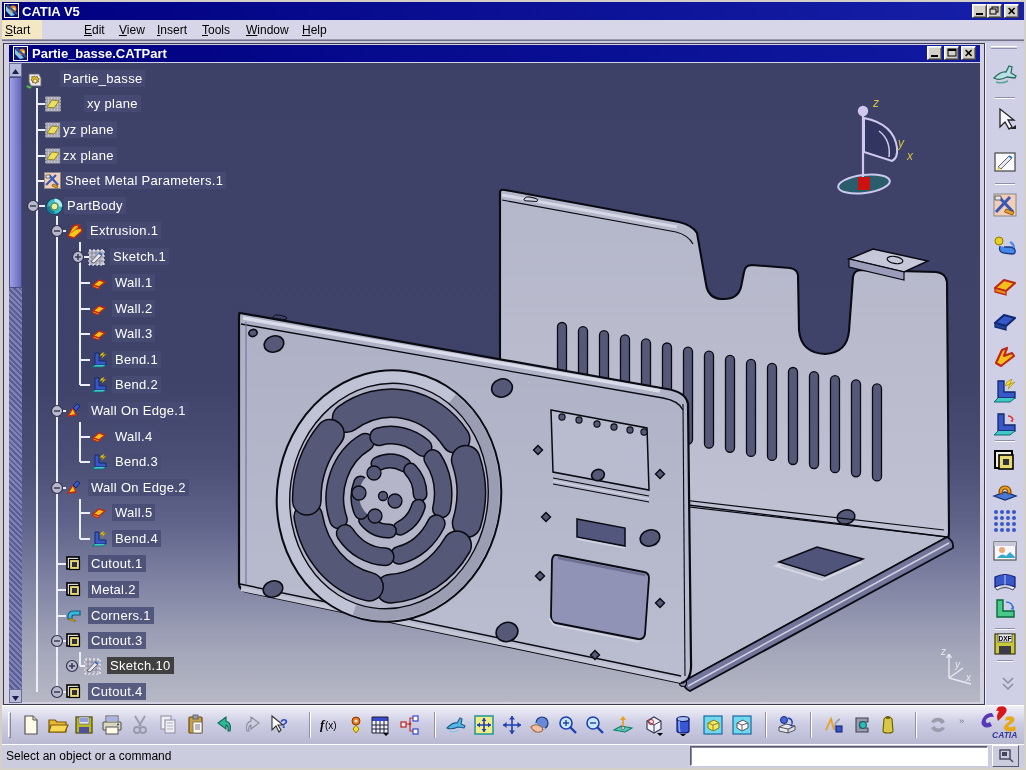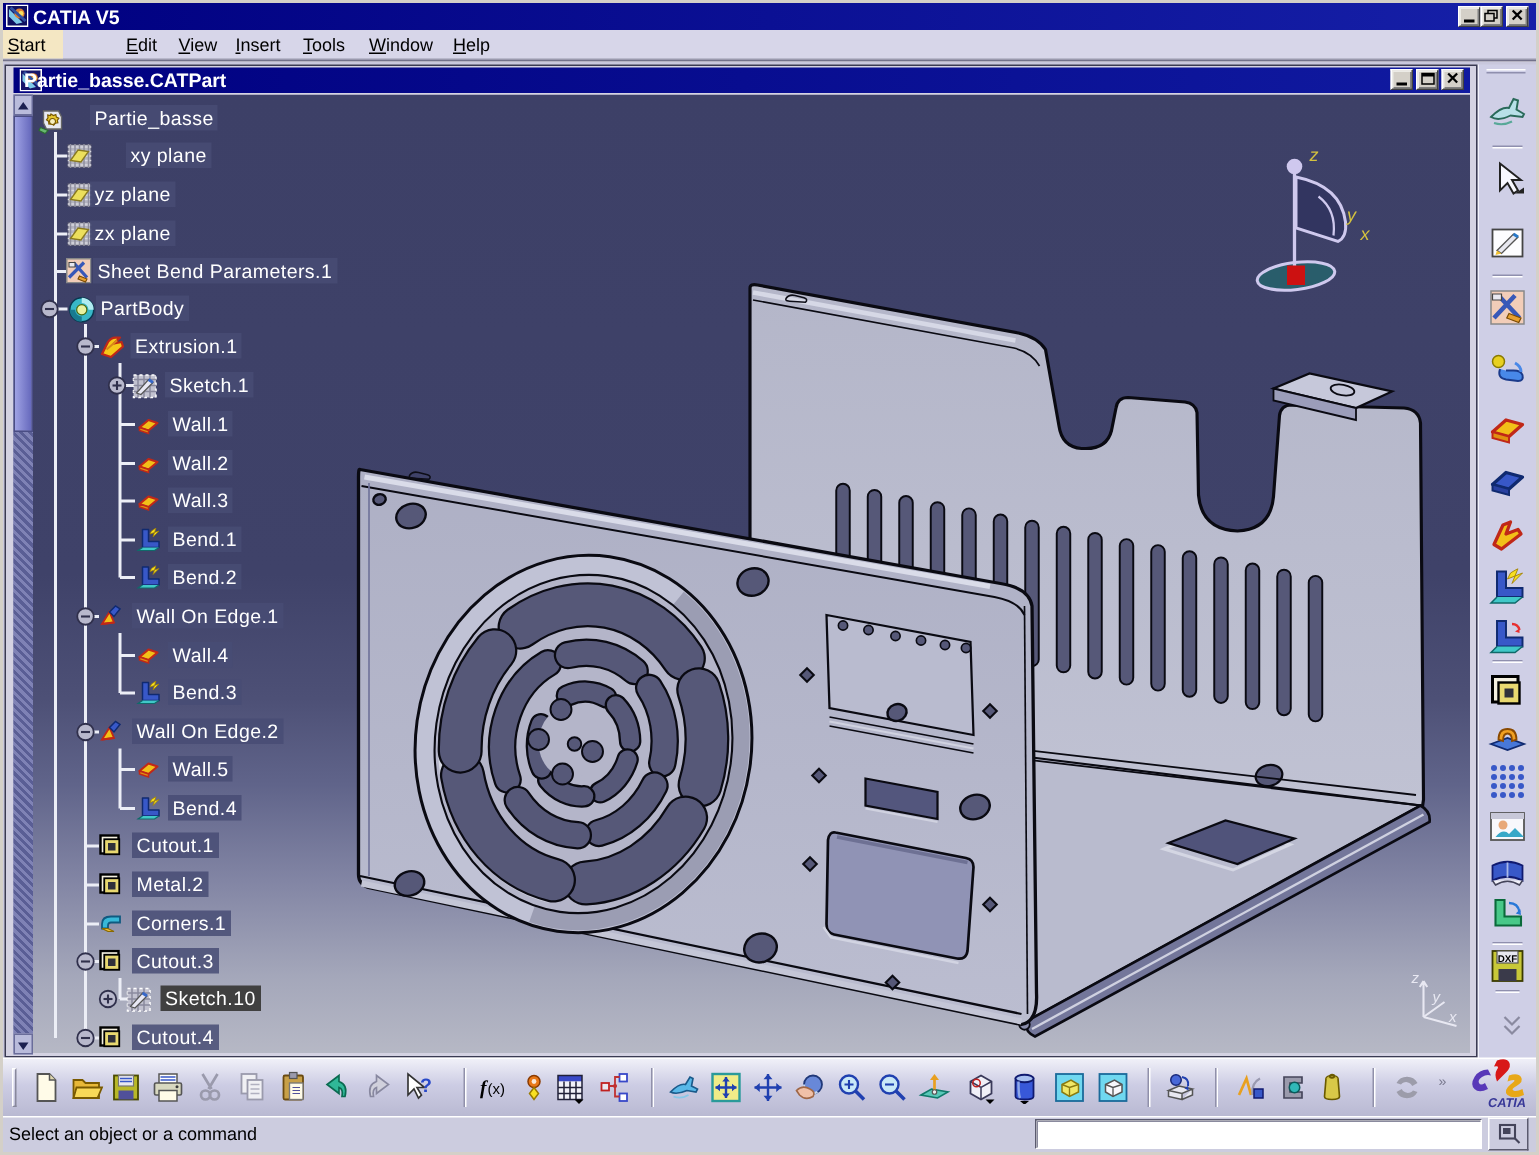--- a/index.html
+++ b/index.html
@@ -47,21 +47,21 @@
 <div class="abs" style="left:3px;top:43px;width:982px;height:662px;background:#d4d2e2;border:1px solid #3a3a52;"></div>
 <div class="abs" style="left:9px;top:45px;width:971px;height:17px;background:linear-gradient(90deg,#000080,#101aa0);"></div>
 <svg class="abs" style="left:13px;top:46px" width="15" height="15">
 <rect x="0" y="0" width="15" height="15" fill="#fff"></rect>
     <rect x="1" y="1" width="13" height="13" fill="#16166a"></rect>
 <path d="M2,3 L11,12 L7,13 L2,8 Z" fill="#80cae8"></path>
     <circle cx="9" cy="6" r="3.2" fill="#e08030"></circle>
     <circle cx="10" cy="6" r="1.5" fill="#f8e060"></circle>
     <path d="M3,2 L13,11" stroke="#3050a0" stroke-width="2"></path>
   </svg>
-<div class="abs tl" style="left:16px;top:46px;">Partie_basse.CATPart</div>
+<div class="abs tl" style="left:32px;top:46px;">Partie_basse.CATPart</div>
 <div class="btn" style="left:927px;top:46px;">
     <div style="position:absolute;left:3px;bottom:2px;width:7px;height:2px;background:#000"></div>
   </div>
 <div class="btn" style="left:944px;top:46px;"><svg width="13" height="12">
       <rect x="3" y="2" width="8" height="7" fill="none" stroke="#000"></rect>
       <rect x="3" y="2" width="8" height="2" fill="#000"></rect>
     </svg></div>
 <div class="btn" style="left:961px;top:46px;font-size:11px;font-weight:bold;line-height:13px;">✕</div>
 <svg class="abs" style="left:9px;top:63px" width="971" height="639" viewBox="9 63 971 639">
     <defs>
@@ -306,21 +306,21 @@
       <path d="M2 0v16M5 0v16M8 0v16M11 0v16M14 0v16" stroke="#8e8e9e" stroke-width="1"></path>
 <path d="M2,11 L7,4 L14,5 L9,12 Z" fill="#ecdf5c" stroke="#8a7a20" stroke-width="0.9"></path>
     </svg></div>
 <div class="trow" style="left:60px;top:147px;"><span class="lbl" style="">zx plane</span></div>
 <div class="tico" style="left:44px;top:172px"><svg width="17" height="17" viewBox="0 0 17 17">
 <rect x="0.5" y="0.5" width="16" height="16" fill="#f2cdb8" stroke="#888"></rect>
 <path d="M2,13 L12,3 M5,3 L14,13" stroke="#3858b8" stroke-width="2.2"></path>
 <path d="M2,3 l4,0 0,3 -4,0z" fill="#e8e8f0" stroke="#444" stroke-width="0.7"></path>
 <path d="M9,12 l5,2 -1,2 -5,-2z" fill="#e8a030" stroke="#7a4a00" stroke-width="0.7"></path>
     </svg></div>
-<div class="trow" style="left:62px;top:172px;"><span class="lbl" style="">Sheet Bend Parameters.1</span></div>
+<div class="trow" style="left:62px;top:172px;"><span class="lbl" style="">Sheet Metal Parameters.1</span></div>
 <div class="tico" style="left:45px;top:197px"><svg width="19" height="19" viewBox="0 0 19 19">
 <circle cx="9.5" cy="9.5" r="8" fill="#38b8c8" stroke="#0a3850" stroke-width="1"></circle>
 <path d="M9.5,1.5 A8,8 0 0 1 17.5,9.5 L14,9.5 A4.5,4.5 0 0 0 9.5,5 Z" fill="#b0ecf0"></path>
 <path d="M9.5,17.5 A8,8 0 0 1 1.5,9.5 L5,9.5 A4.5,4.5 0 0 0 9.5,14 Z" fill="#187a90"></path>
 <circle cx="9.5" cy="9.5" r="3.4" fill="#e8f2a0" stroke="#4a6a10" stroke-width="0.8"></circle>
     </svg></div>
 <div class="trow" style="left:64px;top:197px;"><span class="lbl" style="">PartBody</span></div>
 <div class="tico" style="left:66px;top:223px"><svg width="18" height="17" viewBox="0 0 18 17">
 <path d="M2,13 L6,5 Q8,2 11,2 L14,2 L10,6 L15,5 L16,8 L8,15 Z" fill="#f6c818" stroke="#c02818" stroke-width="1.5" stroke-linejoin="round"></path>
 <path d="M5,10 L12,4" stroke="#d88818" stroke-width="1.4"></path>

